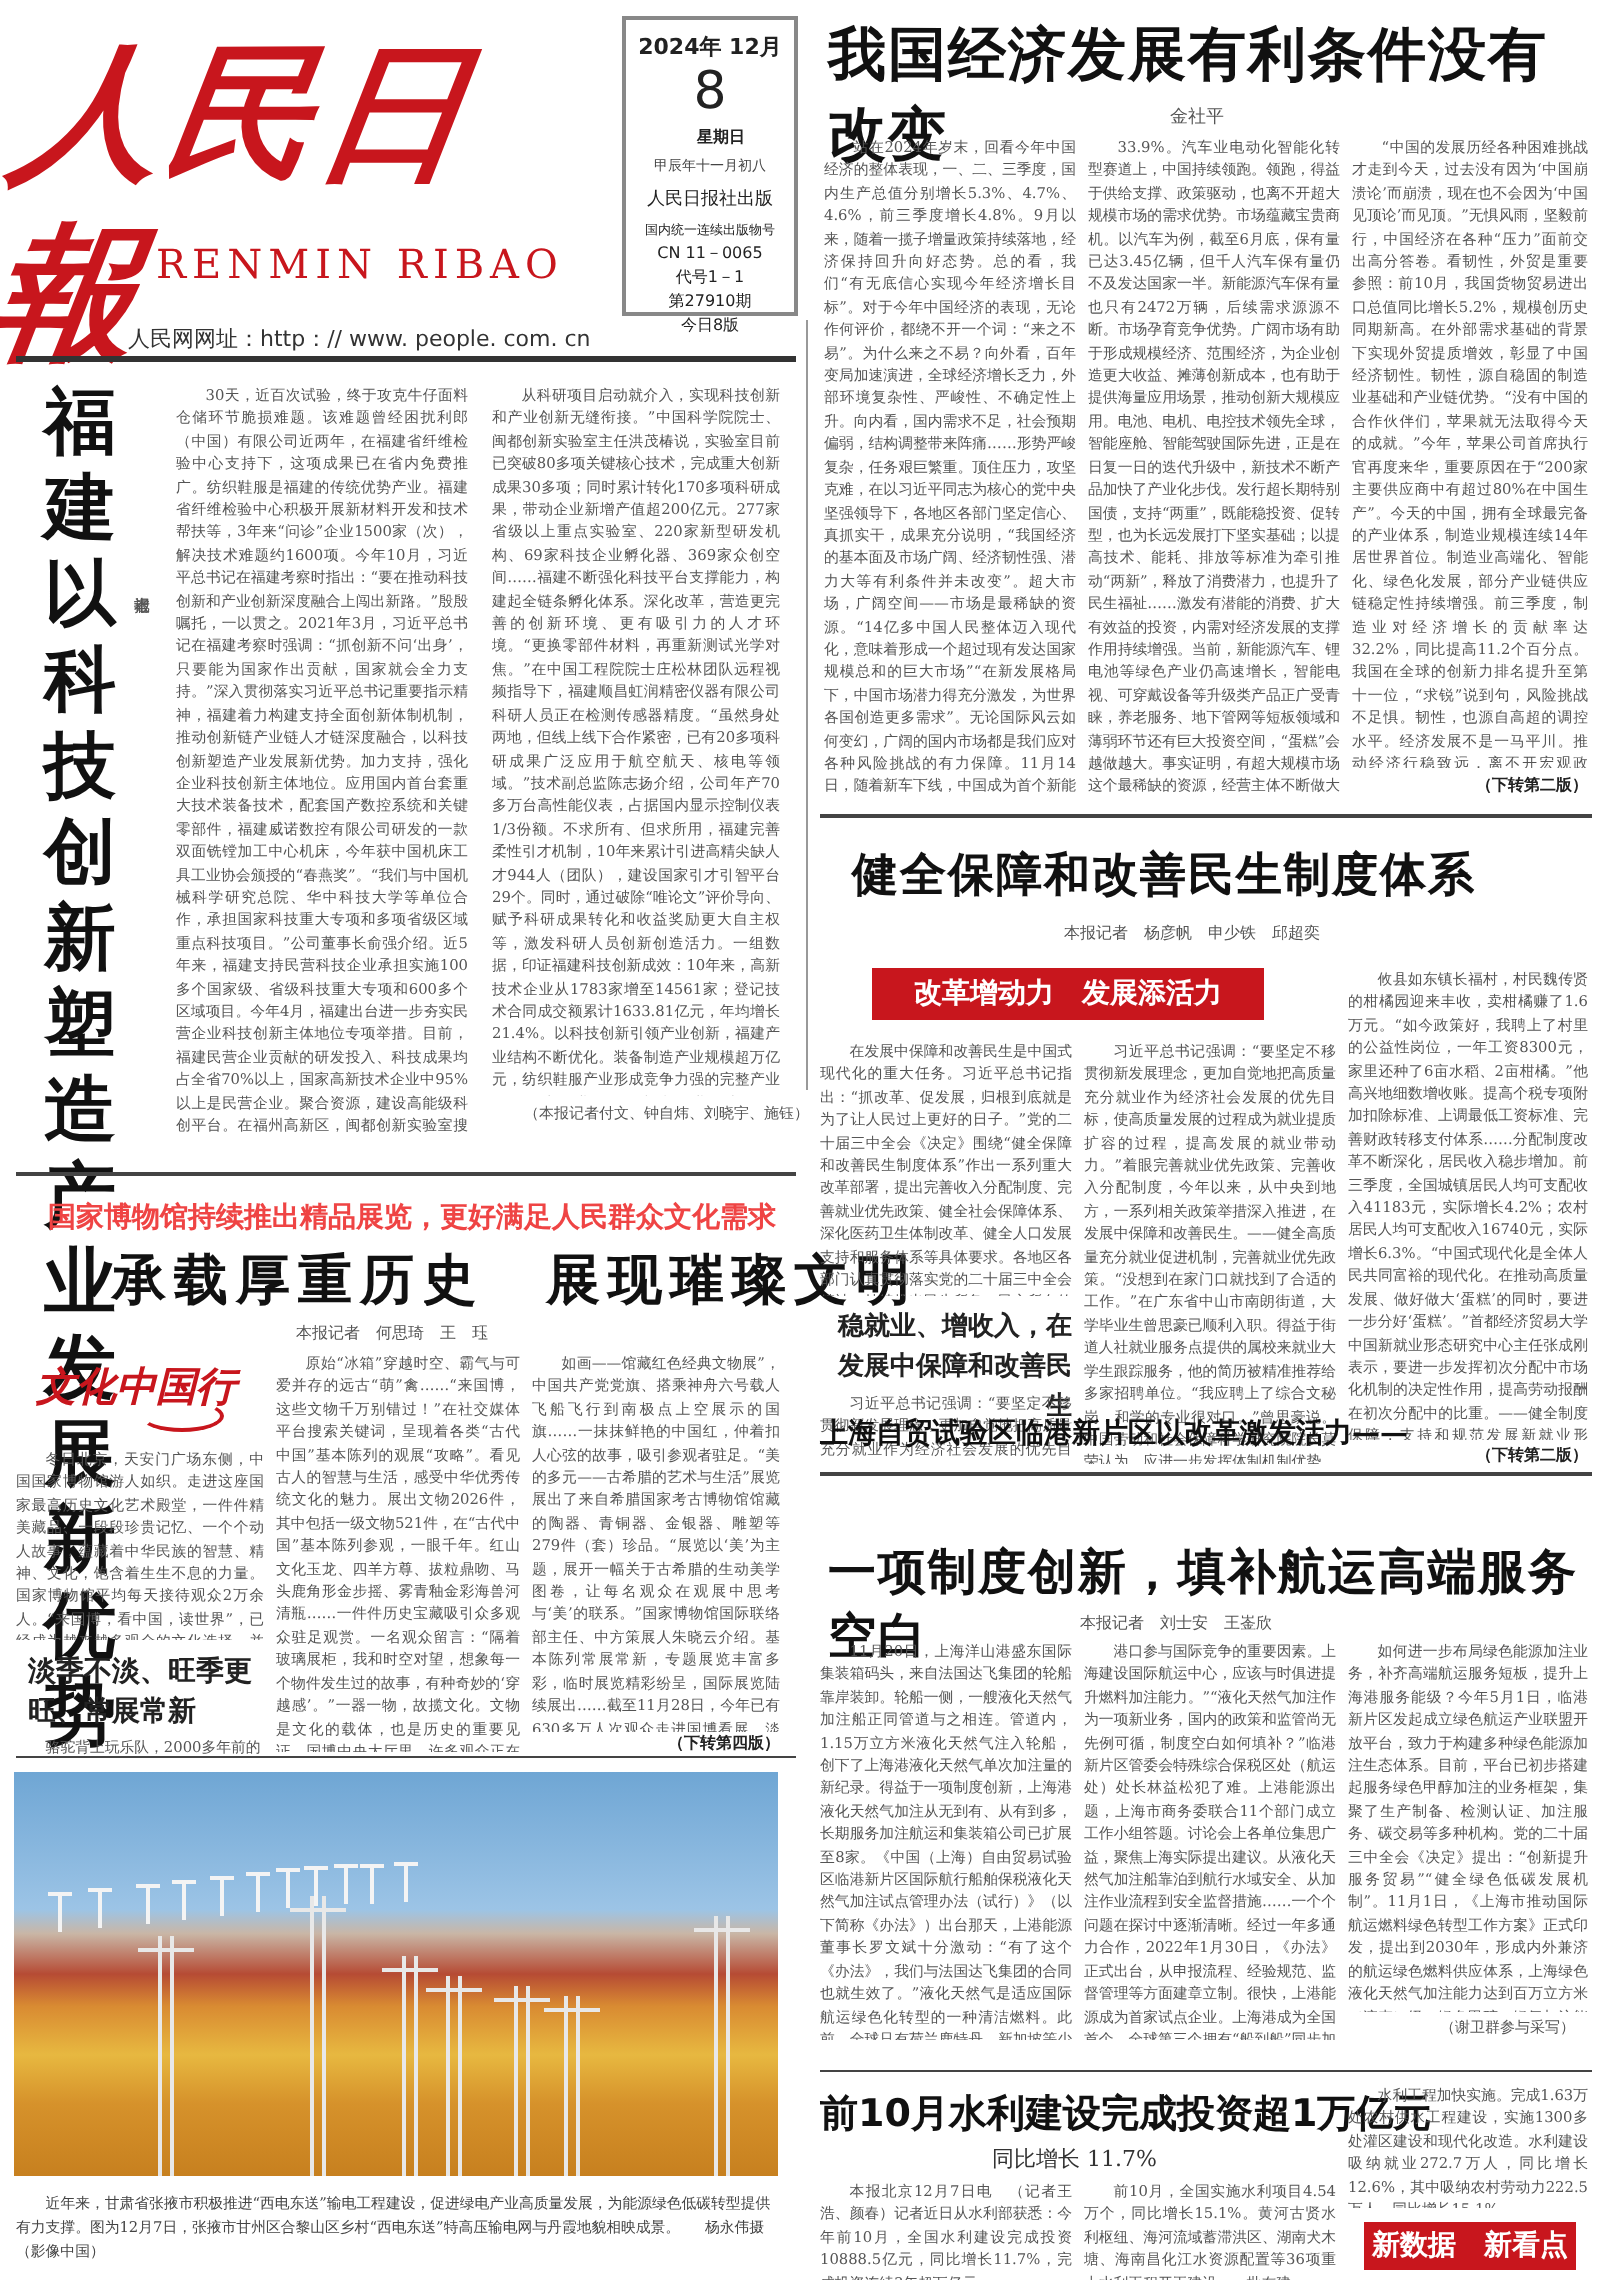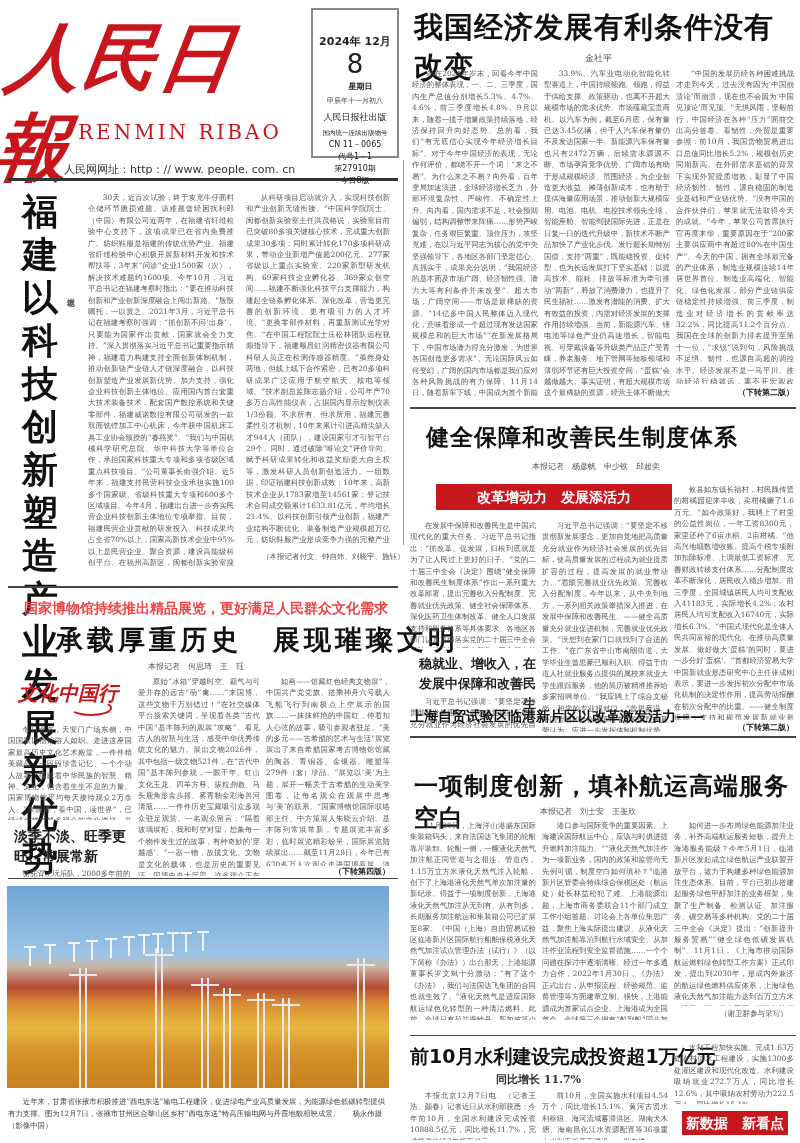--- a/index.html
+++ b/index.html
@@ -9,21 +9,21 @@
   .abs { position: absolute; }
 
   
   .logo { left: 8px; top: 12px; width: 290px; height: 90px; color: #c8161d;
     font-family: "DejaVu Serif", serif; font-size: 74px; font-weight: bold; font-style: italic;
     letter-spacing: 2px; line-height: 90px; transform: skewX(-8deg); }
   .logo-pinyin { left: 78px; top: 120px; font-family: "DejaVu Serif", serif; font-size: 20px;
     color: #c8161d; letter-spacing: 3px; }
   .website { left: 64px; top: 162px; font-size: 11px; color: #333; }
   .datebox { left: 311px; top: 8px; width: 88px; height: 150px; border: 2px solid #888; text-align: center; padding-top: 6px; }
-  .datebox .ym { font-size: 11px; font-weight: bold; margin-top: 18px; }
+  .datebox .ym { font-size: 11px; font-weight: bold; }
   .datebox .day { font-size: 26px; line-height: 30px; }
   .datebox .wk { font-size: 8px; font-weight: bold; margin-top: 2px; margin-left: 11px; }
   .datebox .lunar { font-size: 7px; margin-top: 4px; color: #444; }
   .datebox .pub { font-size: 9px; margin-top: 5px; font-family: "DejaVu Serif", serif; }
   .datebox .small { font-size: 6.5px; margin-top: 4px; line-height: 11px; }
   .datebox .code { font-size: 8px; line-height: 12px; }
   .top-rule { left: 8px; top: 178px; width: 390px; height: 3px; background: #333; }
 
   
   .lead-title { left: 414px; top: 8px; font-size: 29px; font-weight: bold; letter-spacing: 1px; color: #111; font-family: "DejaVu Sans", sans-serif; }
@@ -173,21 +173,21 @@
   <div class="tower" style="left:350px;height:130px;"></div>
 </div>
 <div class="abs photo-caption">
   <span>近年来，甘肃省张掖市积极推进“西电东送”输电工程建设，促进绿电产业高质量发展，为能源绿色低碳转型提供有力支撑。图为12月7日，张掖市甘州区合黎山区乡村“西电东送”特高压输电网与丹霞地貌相映成景。</span>
   <span style="margin-left:10px;">杨永伟摄（影像中国）</span>
 </div>
 
 <div class="abs sec-title" style="left:426px;top:422px;font-size:23px;letter-spacing:1px;">健全保障和改善民生制度体系</div>
 <div class="abs byline" style="left:532px;top:461px;font-size:8px;">本报记者　杨彦帆　申少铁　邱超奕</div>
 
-<div class="abs red-banner" style="left:436px;top:484px;width:236px;height:26px;font-size:14px;line-height:26px;">改革增动力　发展添活力</div>
+<div class="abs red-banner" style="left:436px;top:484px;width:196px;height:26px;font-size:14px;line-height:26px;">改革增动力　发展添活力</div>
 
 <div class="abs col-text" style="left:410px;top:520px;width:126px;height:128px;">
     <p>在发展中保障和改善民生是中国式现代化的重大任务。习近平总书记指出：“抓改革、促发展，归根到底就是为了让人民过上更好的日子。”党的二十届三中全会《决定》围绕“健全保障和改善民生制度体系”作出一系列重大改革部署，提出完善收入分配制度、完善就业优先政策、健全社会保障体系、深化医药卫生体制改革、健全人口发展支持和服务体系等具体要求。各地区各部门认真贯彻落实党的二十届三中全会精神，持续推出民生所急、民心所向的政策措施，不断满足人民对美好生活的向往。</p>
   </div>
 <div class="abs subhead" style="left:410px;top:654px;width:126px;font-size:13px;text-align:right;">稳就业、增收入，在发展中保障和改善民生</div>
 <div class="abs col-text" style="left:410px;top:696px;width:126px;height:36px;">
     <p>习近平总书记强调：“要坚定不移贯彻新发展理念，更加自觉地把高质量充分就业作为经济社会发展的优先目标，</p>
   </div>
 
 <div class="abs col-text" style="left:542px;top:520px;width:126px;height:212px;">
@@ -211,21 +211,21 @@
     <p>港口参与国际竞争的重要因素。上海建设国际航运中心，应该与时俱进提升燃料加注能力。”“液化天然气加注作为一项新业务，国内的政策和监管尚无先例可循，制度空白如何填补？”临港新片区管委会特殊综合保税区处（航运处）处长林益松犯了难。上港能源出题，上海市商务委联合11个部门成立工作小组答题。讨论会上各单位集思广益，聚焦上海实际提出建议。从液化天然气加注船靠泊到航行水域安全、从加注作业流程到安全监督措施……一个个问题在探讨中逐渐清晰。经过一年多通力合作，2022年1月30日，《办法》正式出台，从申报流程、经验规范、监督管理等方面建章立制。很快，上港能源成为首家试点企业。上海港成为全国首个、全球第三个拥有“船到船”同步加注保税液化天然气服务能力的大型港口。布局国际航运中心，实现液化天然气加注只是一小步。</p>
   </div>
 <div class="abs col-text" style="left:674px;top:820px;width:120px;height:186px;">
     <p>如何进一步布局绿色能源加注业务，补齐高端航运服务短板，提升上海港服务能级？今年5月1日，临港新片区发起成立绿色航运产业联盟开放平台，致力于构建多种绿色能源加注生态体系。目前，平台已初步搭建起服务绿色甲醇加注的业务框架，集聚了生产制备、检测认证、加注服务、碳交易等多种机构。党的二十届三中全会《决定》提出：“创新提升服务贸易”“健全绿色低碳发展机制”。11月1日，《上海市推动国际航运燃料绿色转型工作方案》正式印发，提出到2030年，形成内外兼济的航运绿色燃料供应体系，上海绿色液化天然气加注能力达到百万立方米（液态）级，绿色甲醇、绿氨加注能力达到百万吨级。“我们将着力打造具有全球竞争力的清洁能源加注服务中心，持续提升上海国际航运服务能级和竞争力。”临港新片区管委会专职副主任赵义怀表示。</p>
   </div>
 <div class="abs byline" style="left:720px;top:1009px;font-size:7.5px;">（谢卫群参与采写）</div>
 
 <div class="abs hrule" style="left:410px;top:1035px;width:386px;height:1px;"></div>
 
 <div class="abs" style="left:410px;top:1044px;font-size:19px;font-weight:bold;color:#111;">前10月水利建设完成投资超1万亿元</div>
-<div class="abs sec-title" style="left:496px;top:1072px;font-size:11px;font-weight:bold;color:#333;">同比增长 11.7%</div>
+<div class="abs sec-title" style="left:496px;top:1072px;font-size:11px;font-weight:normal;color:#333;">同比增长 11.7%</div>
 
 <div class="abs col-text" style="left:410px;top:1090px;width:126px;height:50px;">
     <p>本报北京12月7日电　（记者王浩、颜春）记者近日从水利部获悉：今年前10月，全国水利建设完成投资10888.5亿元，同比增长11.7%，完成投资连续3年超万亿元。</p>
   </div>
 <div class="abs col-text" style="left:542px;top:1090px;width:126px;height:50px;">
     <p>前10月，全国实施水利项目4.54万个，同比增长15.1%。黄河古贤水利枢纽、海河流域蓄滞洪区、湖南犬木塘、海南昌化江水资源配置等36项重大水利工程开工建设，一批在建</p>
   </div>
 <div class="abs col-text" style="left:674px;top:1042px;width:120px;height:62px;">
     <p>水利工程加快实施。完成1.63万处农村供水工程建设，实施1300多处灌区建设和现代化改造。水利建设吸纳就业272.7万人，同比增长12.6%，其中吸纳农村劳动力222.5万人，同比增长15.1%。</p>
   </div>

